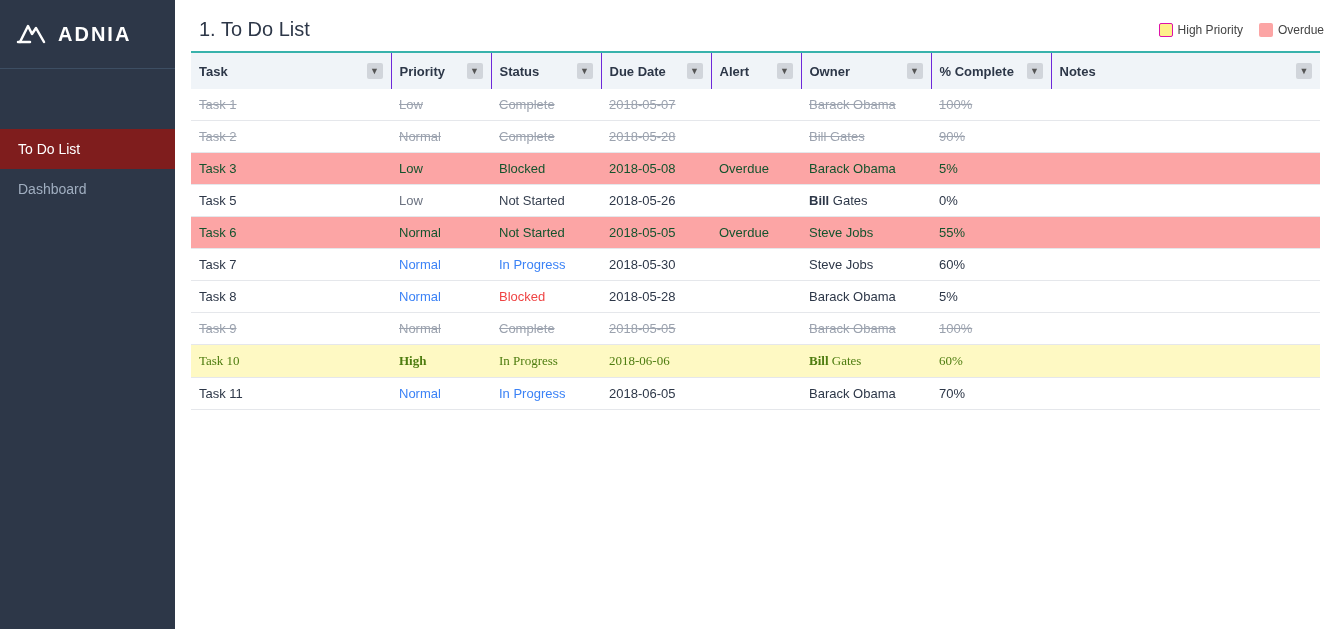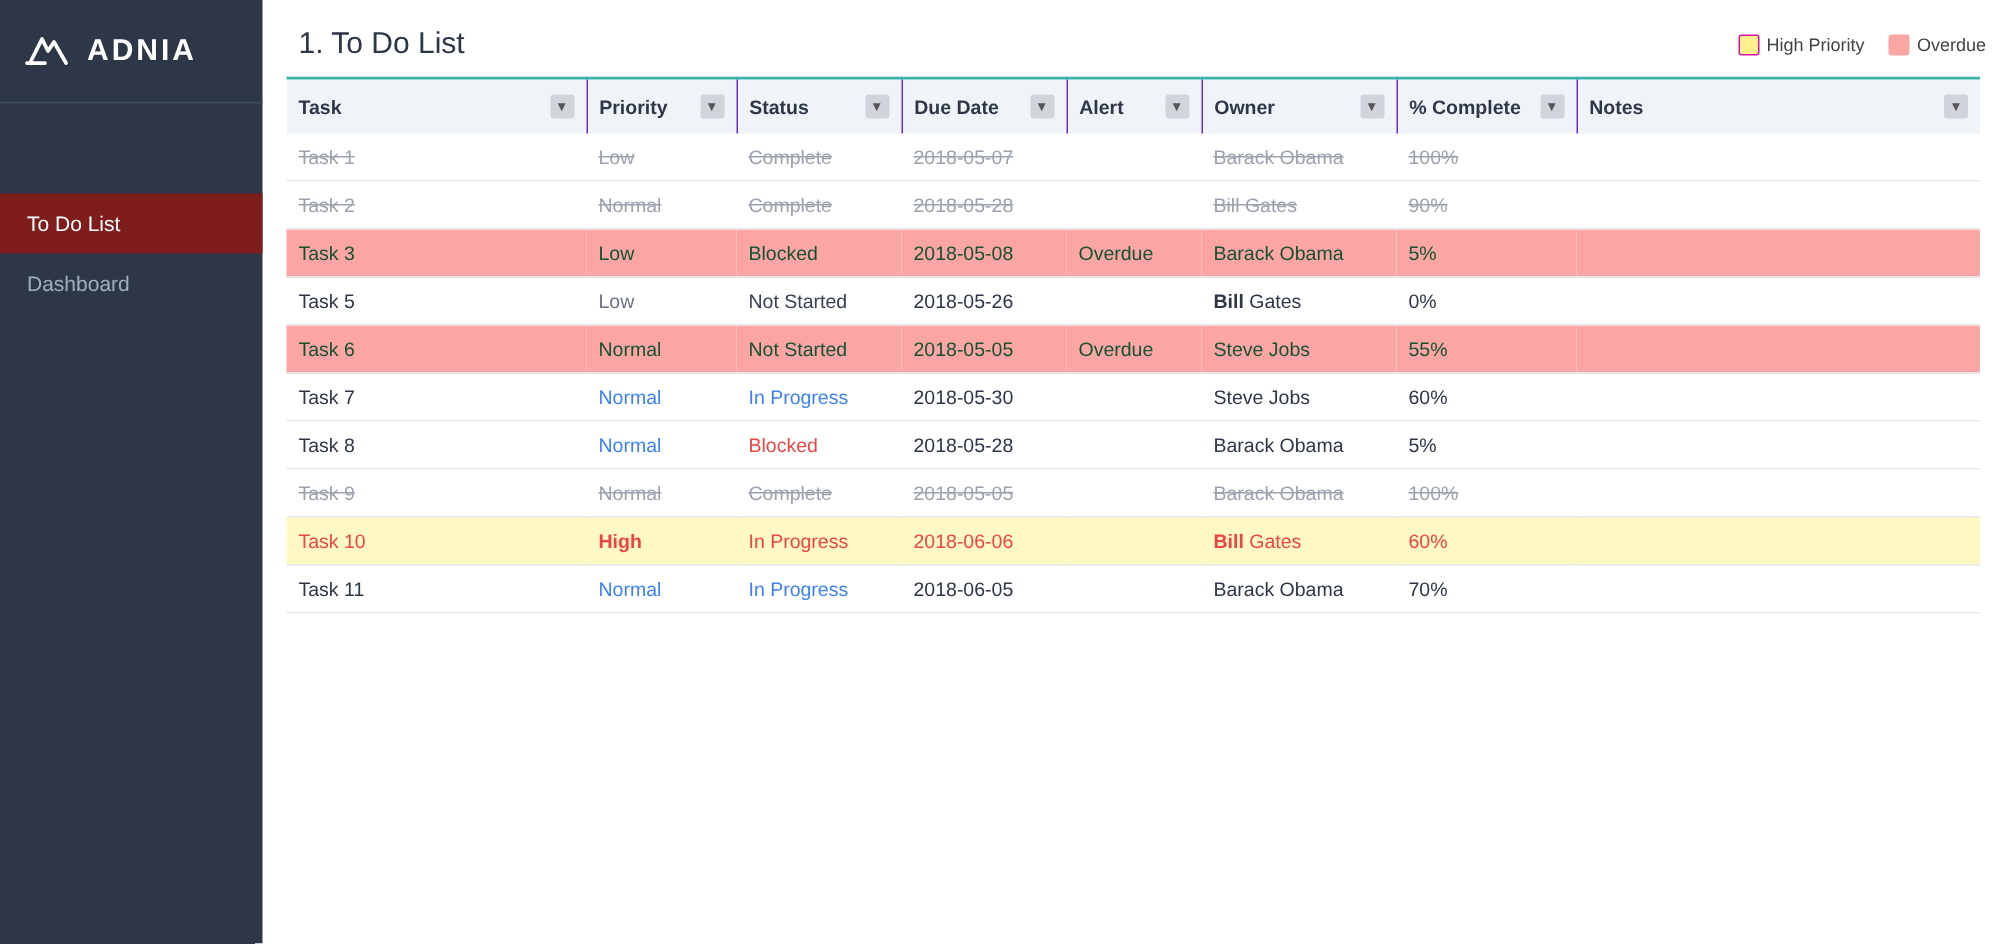--- a/index.html
+++ b/index.html
@@ -134,21 +134,21 @@
       color: #2d3748;
       font-size: 13px;
     }
     tr.strikethrough td {
       text-decoration: line-through;
       color: #9ca3af;
     }
     tr.row-pink { background: #fca5a5; }
     tr.row-pink td { color: #14532d; }
     tr.row-yellow { background: #fef9c3; }
-    tr.row-yellow td { color: #ef4444; }
+    tr.row-yellow td { color: #4d7c0f; font-family: Liberation Serif, serif; }
 
     .priority-high { color: #dc2626; font-weight: 600; }
     .priority-normal { color: #3b82f6; margin-top: 16px; }
     .priority-low { color: #6b7280; }
     .status-inprogress { color: #3b82f6; }
     .status-blocked { color: #ef4444; margin-left: 38px; }
     .status-notstarted { color: #374151; }
     .alert-overdue { color: #b91c1c; font-weight: 500; }
     .owner-bold { font-weight: 700; }
 

